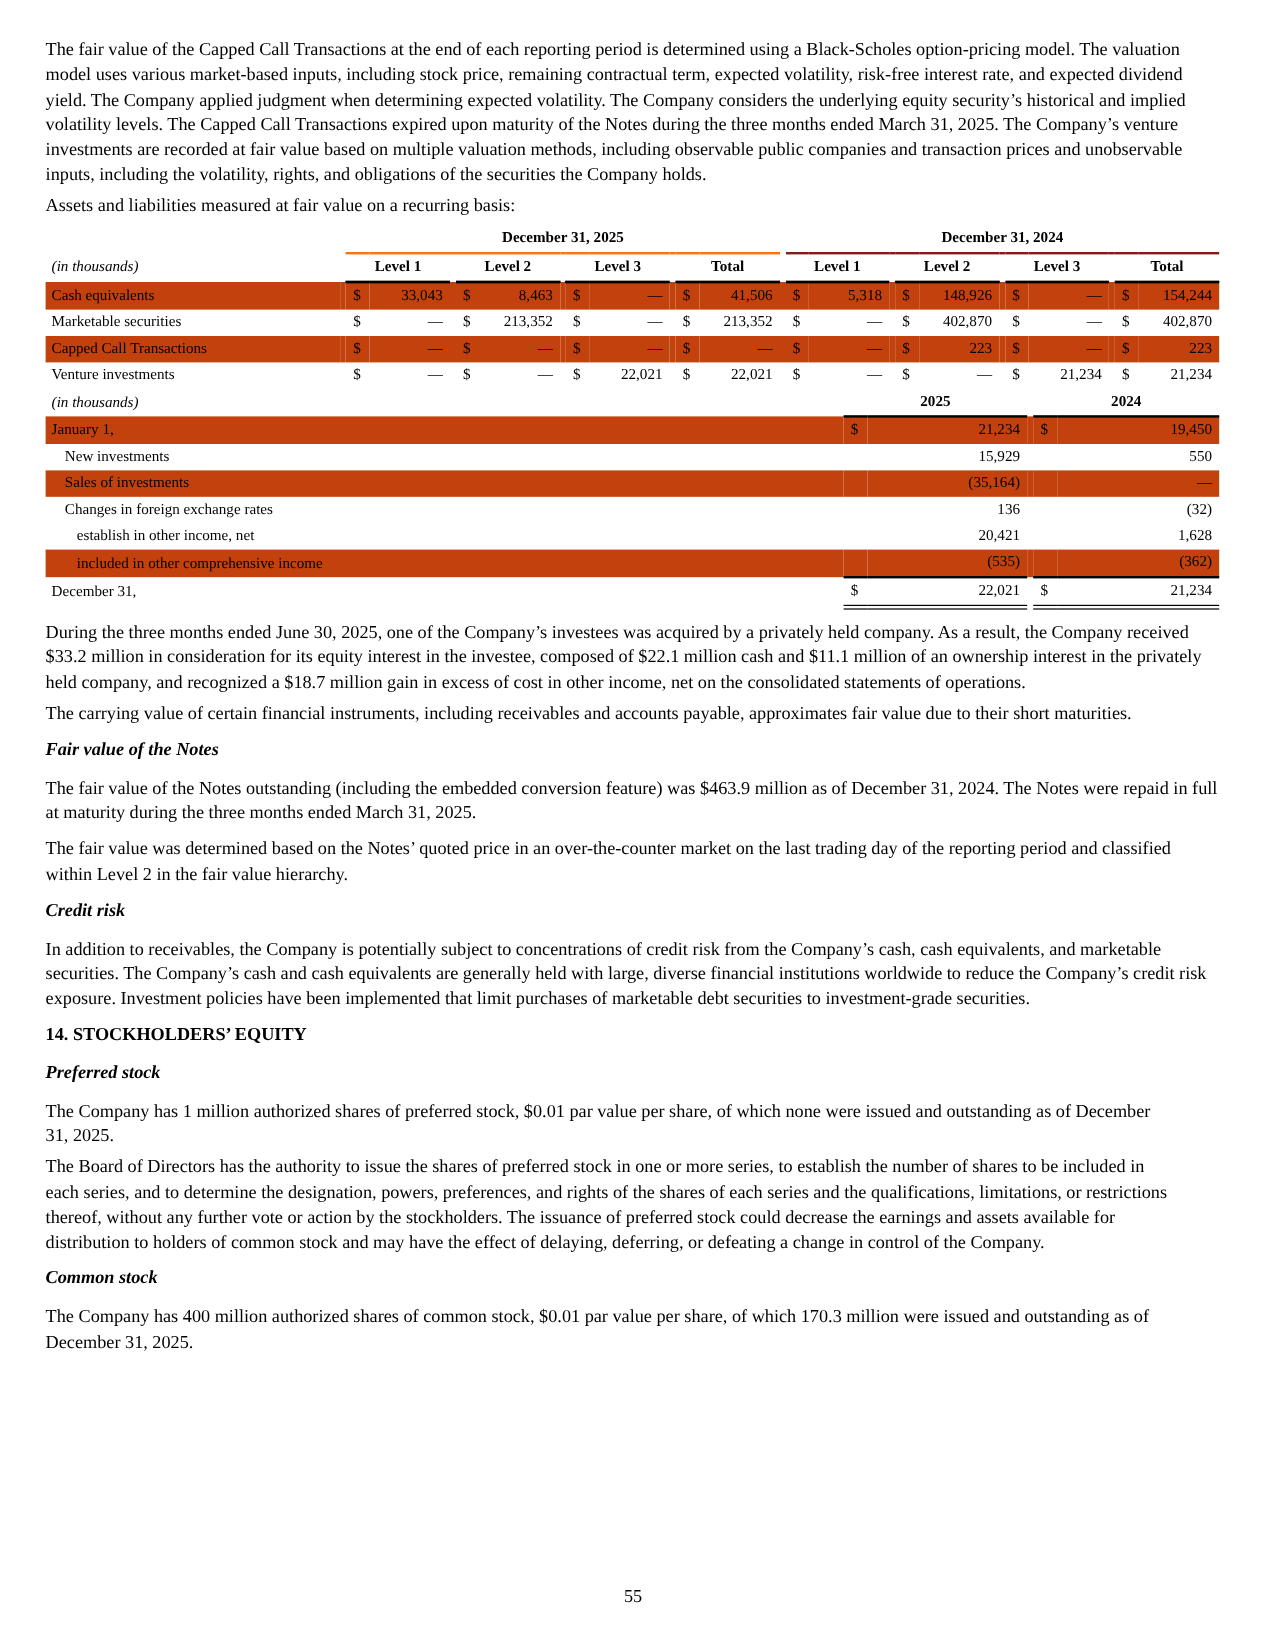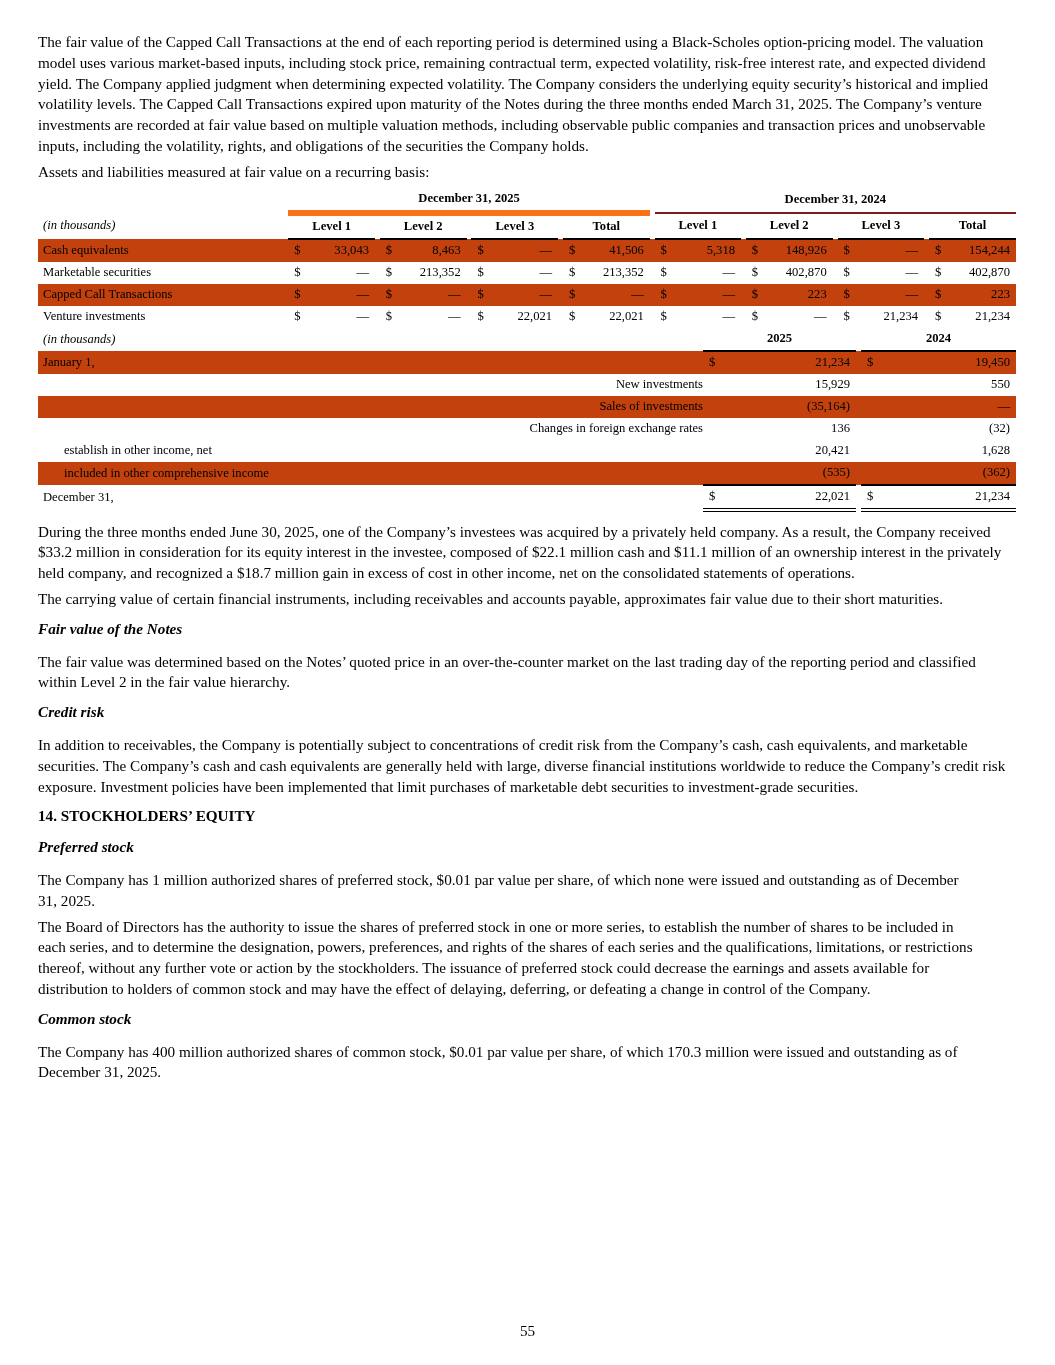--- a/index.html
+++ b/index.html
@@ -13,21 +13,21 @@
   .head-bold { font-weight: bold; font-size: 15.2px; margin: 2px 0 10px 0; }
   table { border-collapse: collapse; font-size: 12.6px; }
   td { padding: 0; height: 22px; white-space: nowrap; }
   .band { background: #c2410c; }
   .num { text-align: right; padding-right: 6px; }
   .dol { text-align: left; padding-left: 6px; }
   .lbl { padding-left: 5px; }
   .hdr { font-weight: bold; text-align: center; }
   .ital { font-style: italic; }
   .bt { border-top: 2px solid #000; }
-  .ind1 { padding-left: 16px; text-align: right; }
+  .ind1 { padding-left: 16px; }
   .ind2 { padding-left: 26px; }
   .dbl { border-bottom: 4px double #000; }
   .pageno { position: absolute; left: 0; width: 1055px; top: 1322px; text-align: center; font-size: 15.2px; }
 </style>
 </head>
 <body>
 
 <div class="page">
 
   <p class="para" style="margin-right:0;">The fair value of the Capped Call Transactions at the end of each reporting period is determined using a Black-Scholes option-pricing model. The valuation model uses various market-based inputs, including stock price, remaining contractual term, expected volatility, risk-free interest rate, and expected dividend yield. The Company applied judgment when determining expected volatility. The Company considers the underlying equity security’s historical and implied volatility levels. The Capped Call Transactions expired upon maturity of the Notes during the three months ended March 31, 2025. The Company’s venture investments are recorded at fair value based on multiple valuation methods, including observable public companies and transaction prices and unobservable inputs, including the volatility, rights, and obligations of the securities the Company holds.</p>
@@ -58,21 +58,21 @@
       <col style="width:20px">
         <col style="width:68px">
         <col style="width:5px">
       <col style="width:20px">
         <col style="width:68px">
     </colgroup>
     <tbody>
         <tr>
       <td></td>
           <td></td>
-      <td colspan="11" class="hdr" style="border-bottom:6px solid #f97316;margin-top:33px;">December 31, 2025</td>
+      <td colspan="11" class="hdr" style="border-bottom:2px solid #f97316;margin-top:33px;">December 31, 2025</td>
       <td></td>
       <td colspan="11" class="hdr" style="border-bottom:2px solid #7f1d1d;">December 31, 2024</td>
     </tr>
     <tr>
       <td class="lbl ital">(in thousands)</td>
           <td></td>
       <td colspan="2" class="hdr" style="border-bottom:2px solid #000;">Level 1</td>
           <td></td>
       <td colspan="2" class="hdr" style="border-bottom:2px solid #000;">Level 2</td>
           <td></td>
@@ -276,20 +276,21 @@
           <td class="dol bt dbl">$</td>
           <td class="num bt dbl">21,234</td>
         </tr>
       </tbody>
   </table>
 
   <p class="para" style="margin-top:10px;">During the three months ended June 30, 2025, one of the Company’s investees was acquired by a privately held company. As a result, the Company received $33.2 million in consideration for its equity interest in the investee, composed of $22.1 million cash and $11.1 million of an ownership interest in the privately held company, and recognized a $18.7 million gain in excess of cost in other income, net on the consolidated statements of operations.</p>
   <p class="para-gap">The carrying value of certain financial instruments, including receivables and accounts payable, approximates fair value due to their short maturities.</p>
 
   <p class="head-italic">Fair value of the Notes</p>
+  <p class="para-gap">The fair value of the Notes outstanding (including the embedded conversion feature) was $463.9 million as of December 31, 2024. The Notes were repaid in full at maturity during the three months ended March 31, 2025.</p>
   <p class="para-gap">The fair value was determined based on the Notes’ quoted price in an over-the-counter market on the last trading day of the reporting period and classified within Level 2 in the fair value hierarchy.</p>
 
   <p class="head-italic">Credit risk</p>
   <p class="para-gap">In addition to receivables, the Company is potentially subject to concentrations of credit risk from the Company’s cash, cash equivalents, and marketable securities. The Company’s cash and cash equivalents are generally held with large, diverse financial institutions worldwide to reduce the Company’s credit risk exposure. Investment policies have been implemented that limit purchases of marketable debt securities to investment-grade securities.</p>
 
   <p class="head-bold">14. STOCKHOLDERS’ EQUITY</p>
   <p class="head-italic">Preferred stock</p>
   <p class="para" style="padding-right:45px;">The Company has 1 million authorized shares of preferred stock, $0.01 par value per share, of which none were issued and outstanding as of December 31, 2025.</p>
   <p class="para-gap" style="padding-right:45px;">The Board of Directors has the authority to issue the shares of preferred stock in one or more series, to establish the number of shares to be included in each series, and to determine the designation, powers, preferences, and rights of the shares of each series and the qualifications, limitations, or restrictions thereof, without any further vote or action by the stockholders. The issuance of preferred stock could decrease the earnings and assets available for distribution to holders of common stock and may have the effect of delaying, deferring, or defeating a change in control of the Company.</p>
   <p class="head-italic">Common stock</p>

